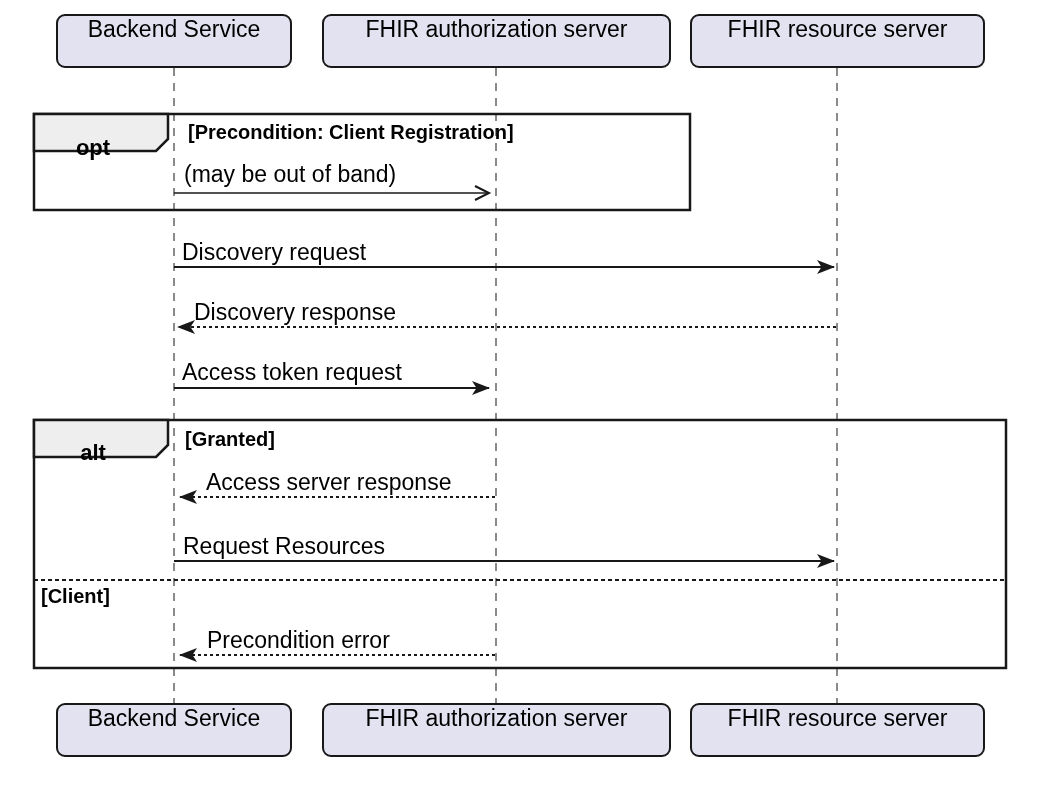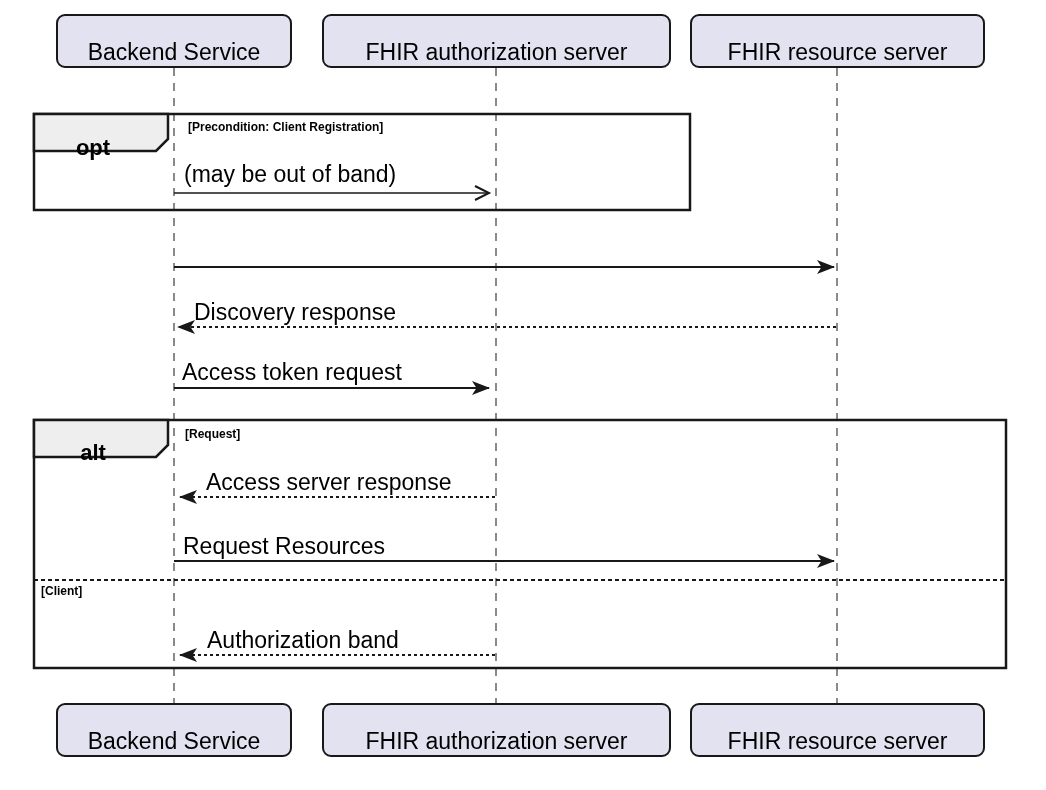--- a/index.html
+++ b/index.html
@@ -20,34 +20,34 @@
     position: absolute;
     left: 0; top: 0;
   }
   .pbox {
     position: absolute;
     height: 50px;
     background: #E2E2F0;
     border: 2px solid #181818;
     border-radius: 9px;
     display: flex;
-    align-items: flex-end;
+    align-items: flex-start;
     justify-content: center;
     font-size: 23px;
     white-space: nowrap;
   }
   .msg {
     position: absolute;
     font-size: 23px;
     white-space: nowrap;
     line-height: 1.15;
   }
   .guard {
     position: absolute;
-    font-size: 12px;
+    font-size: 20px;
     font-weight: bold;
     white-space: nowrap;
     line-height: 1.15;
   }
   .operator {
     position: absolute;
     width: 118px;
     height: 37px;
     display: flex;
     align-items: center;
@@ -109,23 +109,24 @@
     <span>FHIR authorization server</span>
   </div>
   <div class="pbox" style="left:690px; top:703px; width:291px;">
     <span>FHIR resource server</span>
   </div>
 
   <div class="operator" style="left:34px; top:113px;margin-top:16px;">opt</div>
   <div class="operator" style="left:34px; top:419px;margin-top:15px;">alt</div>
 
   <div class="guard" style="left:188px; top:121px;">[Precondition: Client Registration]</div>
-  <div class="guard" style="left:185px; top:428px;">[Request]</div>
+  <div class="guard" style="left:185px; top:428px;">[Granted]</div>
   <div class="guard" style="left:41px; top:585px;">[Client]</div>
 
   <div class="msg" style="left:184px; top:161px;">(may be out of band)</div>
+  <div class="msg" style="left:182px; top:239px;">Discovery request</div>
   <div class="msg" style="left:194px; top:299px;">Discovery response</div>
   <div class="msg" style="left:182px; top:359px;">Access token request</div>
   <div class="msg" style="left:206px; top:469px;">Access server response</div>
   <div class="msg" style="left:183px; top:533px;">Request Resources</div>
-  <div class="msg" style="left:207px; top:627px;">Authorization band</div>
+  <div class="msg" style="left:207px; top:627px;">Precondition error</div>
 
 </div>
 
 </body></html>

